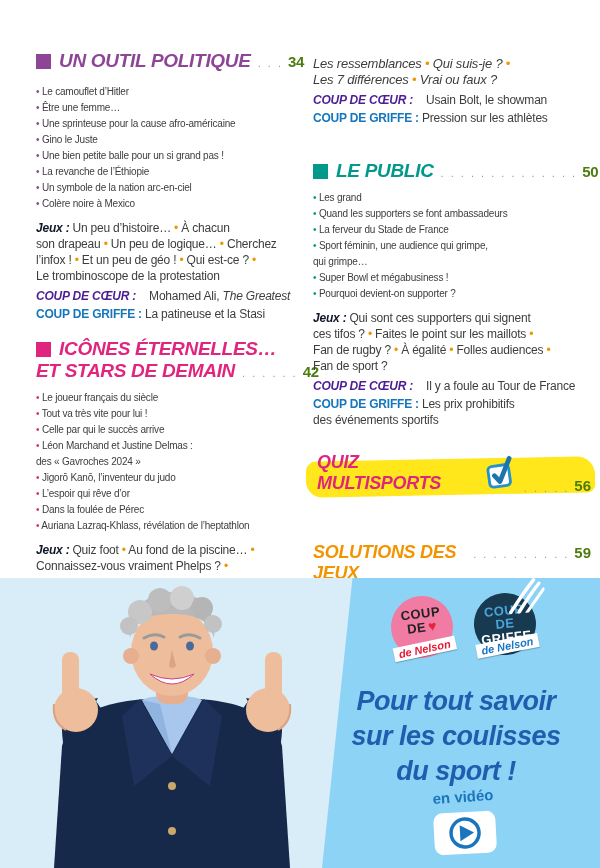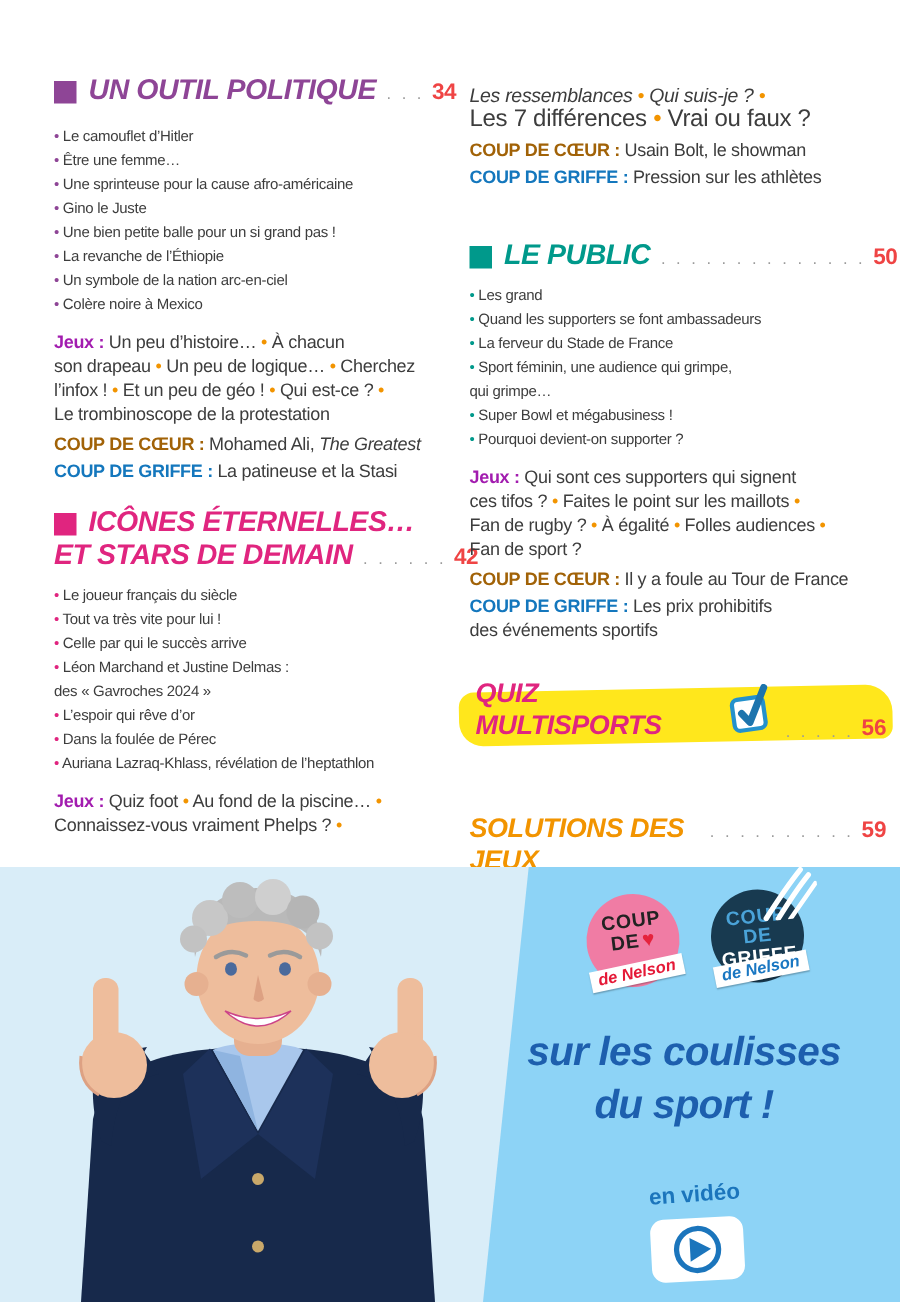--- a/index.html
+++ b/index.html
@@ -15,35 +15,35 @@
   .sec-outil{--sec:#8e4596;}
   .sec-icones{--sec:#e0257f;}
   .sec-public{--sec:#00998b;}
 
   .sec-head{display:flex;align-items:baseline;font-style:italic;font-weight:bold;
     font-size:19px;letter-spacing:-0.3px;color:var(--sec);margin:0;white-space:nowrap;}
   .sec-head .sq{width:15px;height:15px;background:var(--sec);margin-right:8px;flex:none;align-self:center;}
   .sec-head.line2{margin-left:0;}
   .lead{color:#9b9b9b;font-style:normal;font-weight:normal;font-size:11px;
     letter-spacing:2px;margin:0 5px 0 7px;white-space:nowrap;}
-  .pnum{color:#ef4444;font-style:normal;font-weight:bold;font-size:15px;}
+  .pnum{color:#4d7c0f;font-style:normal;font-weight:bold;font-size:15px;}
 
   .items{list-style:none;margin:12px 0 0;padding:0;font-size:10px;line-height:16px;letter-spacing:-0.2px;}
   .items li{white-space:nowrap;}
   .items li::before{content:"• ";color:var(--sec);}
   .items li.nobullet::before{content:"";}
 
   .jeux{margin:8px 0 0;font-size:12px;line-height:16px;letter-spacing:-0.2px;}
   .jline{white-space:nowrap;}
-  .jeux-label{color:#a21caf;font-weight:bold;margin-right:3px;}
+  .jeux-label{color:#0f172a;font-weight:bold;margin-right:3px;font-style:italic;}
   .sep{color:#f29400;}
   .cg-line{margin:4px 0 0;font-size:12px;line-height:16px;letter-spacing:-0.2px;white-space:nowrap;}
   .cg-line + .cg-line{margin-top:2px;}
   .cg-cont{margin-top:0;}
-  .coeur-label{color:#a16207;font-weight:bold;margin-right:3px;}
+  .coeur-label{color:#4c1d95;font-weight:bold;margin-right:13px;font-style:italic;}
   .griffe-label{color:#1477bd;font-weight:bold;margin-right:3px;}
   .it{font-style:italic;}
 
   .carry{margin-top:12px;}
 
   
   .quiz-row{position:relative;margin-top:30px;height:36px;display:flex;align-items:flex-end;}
   .quiz-band{position:absolute;left:-7px;right:-4px;top:1px;bottom:-1px;background:#ffe71c;
     border-radius:10px 18px 8px 16px;transform:rotate(-1.1deg);}
   .quiz-title{position:relative;font-style:italic;font-weight:bold;font-size:18px;
@@ -135,41 +135,42 @@
       <span class="lead">. . . . . .</span>
       <span class="pnum">42</span>
     </h2>
     <ul class="items" style="margin-top:8px;">
 
     <li class="seps">Le joueur français du siècle</li>
         <li class="seps">Tout va très vite pour lui !</li>
         <li class="seps">Celle par qui le succès arrive</li>
         <li class="seps">Léon Marchand et Justine Delmas :</li>
         <li class="seps nobullet">des « Gavroches 2024 »</li>
+        <li class="seps">Jigorō Kanō, l’inventeur du judo</li>
         <li class="seps">L’espoir qui rêve d’or</li>
         <li class="seps">Dans la foulée de Pérec</li>
         <li class="seps">Auriana Lazraq-Khlass, révélation de l’heptathlon</li>
       </ul>
     <div class="jeux">
       <div class="jline"><span class="jeux-label">Jeux :</span><span class="seps">Quiz foot <span class="sep">•</span> Au fond de la piscine… <span class="sep">•</span></span></div>
       <div>
 
       <div class="jline seps">Connaissez-vous vraiment Phelps ? <span class="sep">•</span></div>
         </div>
     </div>
   </section>
 </div>
 
 <div class="col col-right">
 
   <div class="carry">
     <div>
 
     <div class="jline seps" style="font-size:13px;line-height:16px;letter-spacing:-0.2px;font-style:italic;">Les ressemblances <span class="sep">•</span> Qui suis-je ? <span class="sep">•</span></div>
-        <div class="jline seps" style="font-size:16px;line-height:16px;letter-spacing:-0.2px;">Les 7 différences <span class="sep">•</span> Vrai ou faux ?</div>
+        <div class="jline seps" style="font-size:13px;line-height:16px;letter-spacing:-0.2px;font-style:italic;">Les 7 différences <span class="sep">•</span> Vrai ou faux ?</div>
       </div>
     <div class="cg-line">
       <span class="coeur-label">COUP DE CŒUR :</span><span>Usain Bolt, le showman</span>
     </div>
     <div class="cg-line">
       <span class="griffe-label">COUP DE GRIFFE :</span><span>Pression sur les athlètes</span>
     </div>
   </div>
 
   <section class="sec-public" style="margin-top:34px;">
@@ -309,20 +310,21 @@
     <div class="b-line1">COUP</div>
     <div class="b-line2">
       <span class="blue">DE</span>
       <span class="white">GRIFFE</span>
     </div>
     <div class="b-tag tag-blue">de Nelson</div>
   </div>
 
   <div class="headline">
 
+  <div>Pour tout savoir</div>
       <div>sur les coulisses</div>
       <div>du sport !</div>
     </div>
 
   <div class="video-label">en vidéo</div>
 
   <svg class="play-btn" viewBox="0 0 66 48">
     <g transform="rotate(-3 33 24)">
       <rect x="2" y="4" width="62" height="42" rx="9" fill="#ffffff"></rect>
       <circle cx="33" cy="25" r="14" fill="none" stroke="#1b75bc" stroke-width="3.5"></circle>

